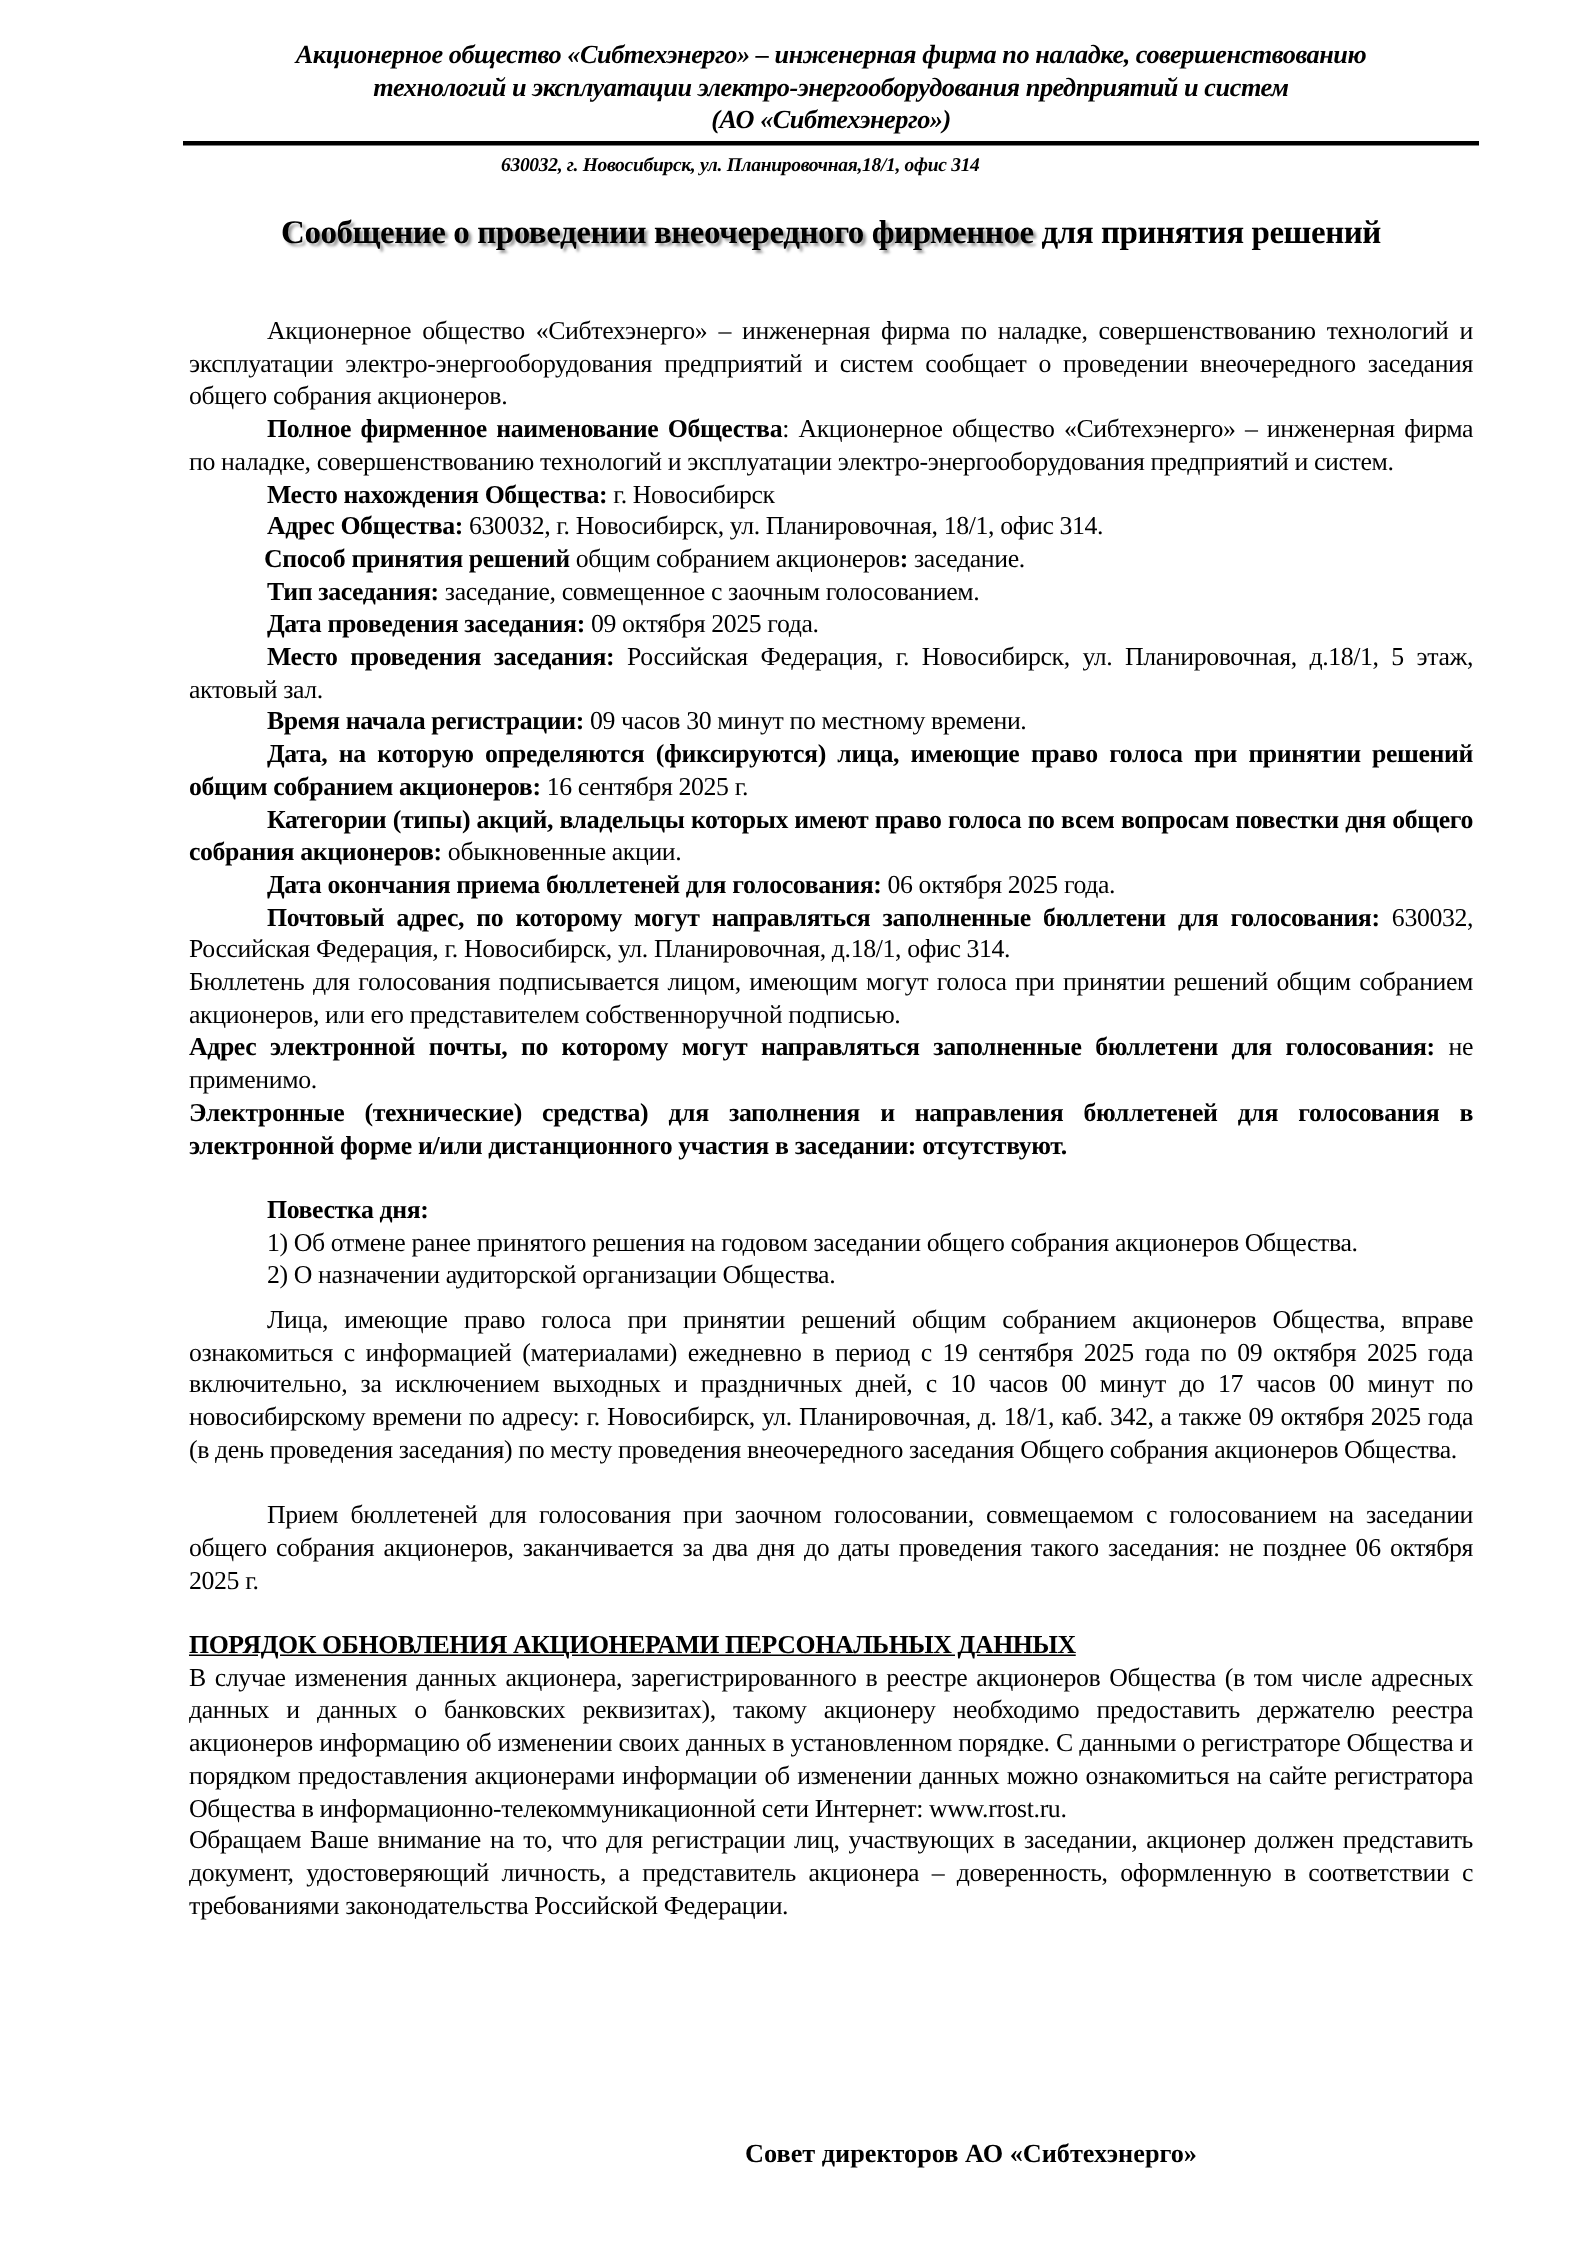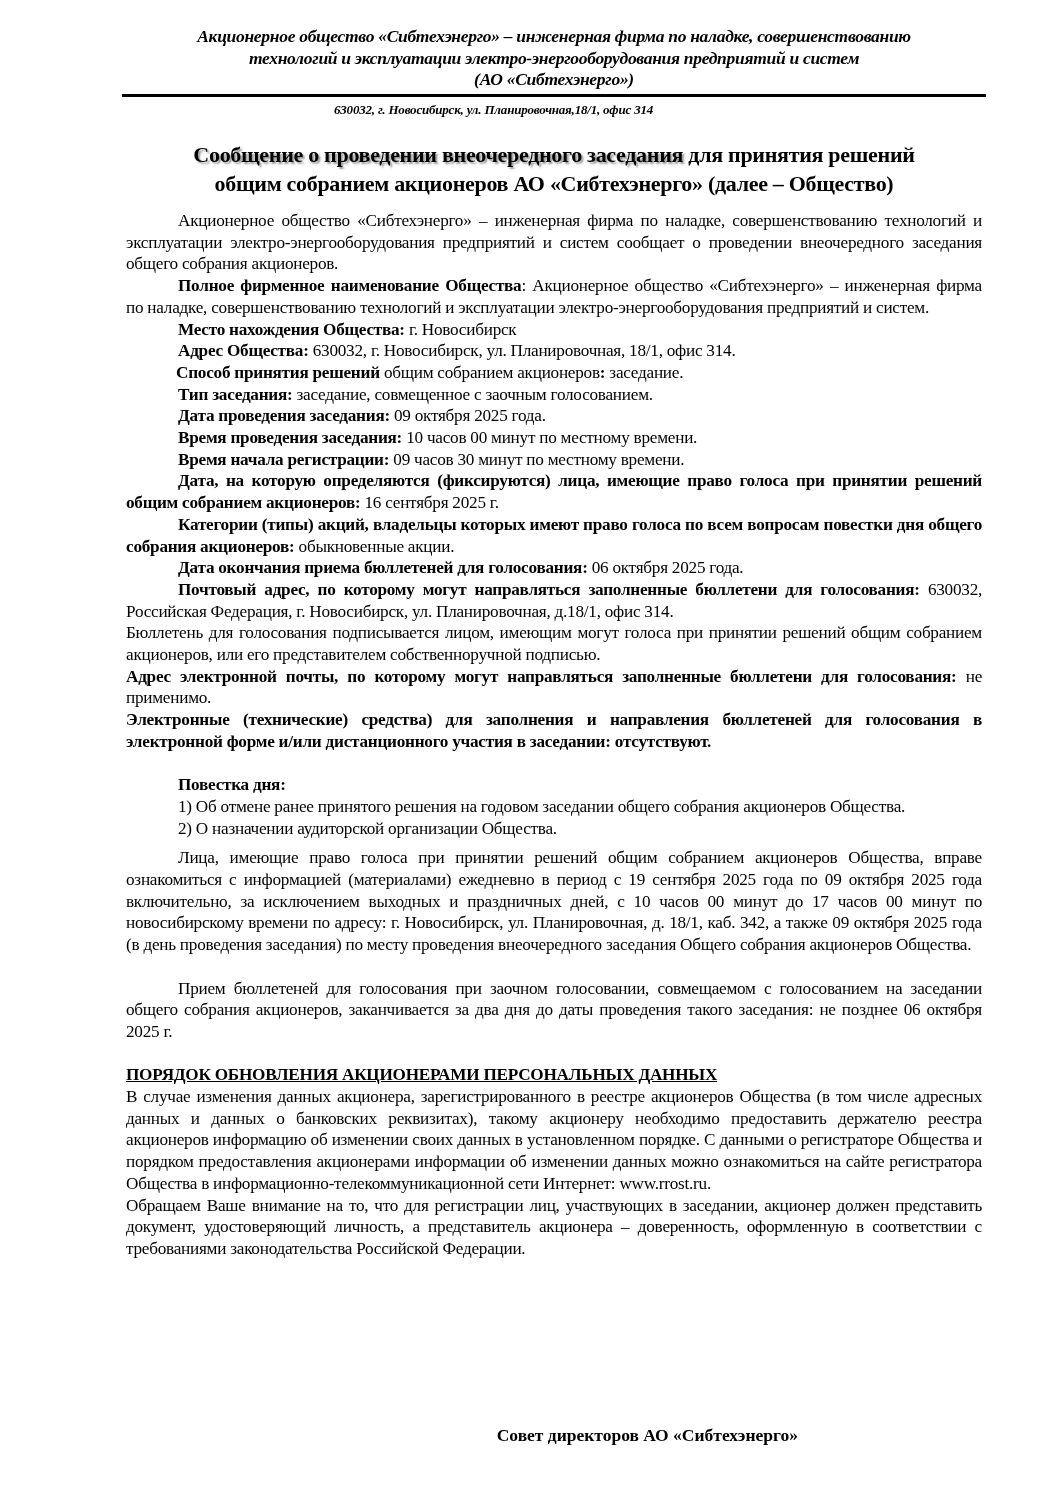--- a/index.html
+++ b/index.html
@@ -32,34 +32,33 @@
 
   <div class="letterhead">
     <div>Акционерное общество «Сибтехэнерго» – инженерная фирма по наладке, совершенствованию</div>
     <div>технологий и эксплуатации электро-энергооборудования предприятий и систем</div>
     <div>(АО «Сибтехэнерго»)</div>
   </div>
   <div class="rule"></div>
   <div class="address">630032, г. Новосибирск, ул. Планировочная,18/1, офис 314</div>
 
   <div class="title">
-    <div><span class="shadowed">Сообщение о проведении внеочередного заседания</span><span> для принятия решений</span></div>
-    <div>общим собранием акционеров АО «Сибтехэнерго» (далее – Общество)</div>
+    <div><span class="shadowed">Сообщение о проведении внеочередного фирменное</span><span> для принятия решений</span></div>
   </div>
 
   <div class="body">
     <p class="ind">Акционерное общество «Сибтехэнерго» – инженерная фирма по наладке, совершенствованию технологий и эксплуатации электро-энергооборудования предприятий и систем сообщает о проведении внеочередного заседания общего собрания акционеров.</p>
 
     <p class="ind"><b>Полное фирменное наименование Общества</b><span>: </span><span>Акционерное общество «Сибтехэнерго» – инженерная фирма по наладке, совершенствованию технологий и эксплуатации электро-энергооборудования предприятий и систем.</span></p>
     <p class="ind"><b>Место нахождения Общества:</b><span> </span><span>г. Новосибирск</span></p>
     <p class="ind"><b>Адрес Общества:</b><span> </span><span>630032, г. Новосибирск, ул. Планировочная, 18/1, офис 314.</span></p>
     <p class="ind-s"><b>Способ принятия решений</b><span> </span><span>общим собранием акционеров</span><b>:</b><span> заседание.</span></p>
     <p class="ind"><b>Тип заседания:</b><span> </span><span>заседание, совмещенное с заочным голосованием.</span></p>
     <p class="ind"><b>Дата проведения заседания:</b><span> </span><span>09 октября 2025 года.</span></p>
-    <p class="ind"><b>Время проведения заседания:</b><span> </span><span>10 часов 00 минут по местному времени.</span></p>
+    <p class="ind"><b>Место проведения заседания:</b><span> </span><span>Российская Федерация, г. Новосибирск, ул. Планировочная, д.18/1, 5 этаж, актовый зал.</span></p>
     <p class="ind"><b>Время начала регистрации:</b><span> </span><span>09 часов 30 минут по местному времени.</span></p>
     <p class="ind"><b>Дата, на которую определяются (фиксируются) лица, имеющие право голоса при принятии решений общим собранием акционеров:</b><span> </span><span>16 сентября 2025 г.</span></p>
     <p class="ind"><b>Категории (типы) акций, владельцы которых имеют право голоса по всем вопросам повестки дня общего собрания акционеров:</b><span> </span><span>обыкновенные  акции.</span></p>
     <p class="ind"><b>Дата окончания приема бюллетеней для голосования:</b><span> </span><span>06 октября 2025 года.</span></p>
     <p class="ind"><b>Почтовый адрес, по которому могут направляться заполненные бюллетени для голосования:</b><span> </span><span>630032, Российская Федерация, г. Новосибирск, ул. Планировочная, д.18/1, офис 314.</span></p>
 
     <p>Бюллетень для голосования подписывается лицом, имеющим могут голоса при принятии решений общим собранием акционеров, или его представителем собственноручной подписью.</p>
     <p><b>Адрес электронной почты, по которому могут направляться заполненные бюллетени для голосования:</b><span> не применимо.</span></p>
     <p><b>Электронные (технические) средства) для заполнения и направления бюллетеней для голосования в электронной форме и/или дистанционного участия в заседании: отсутствуют.</b></p>
 

